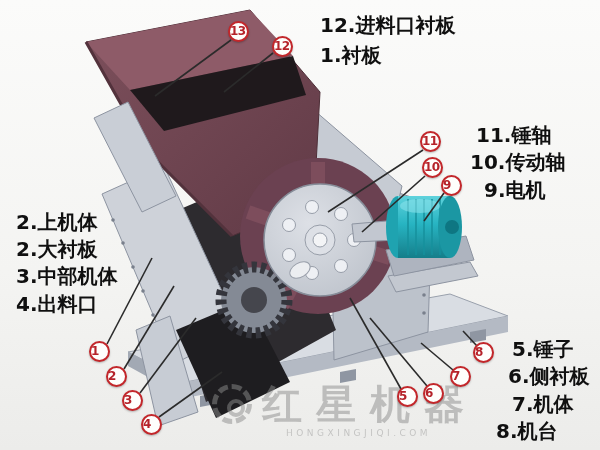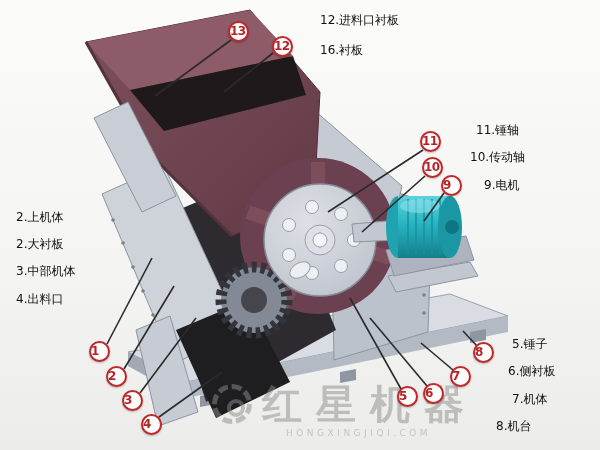--- a/index.html
+++ b/index.html
@@ -10,21 +10,21 @@
   }
   .stage svg.layer { position:absolute; left:0; top:0; width:600px; height:450px; }
   .callout {
     position:absolute; width:21px; height:21px; box-sizing:border-box;
     border-radius:50%; background:#fefefc; border:2px solid #c3272b;
     color:#b5232a; font-weight:bold; font-size:12px; line-height:17px;
     text-align:left; letter-spacing:-0.5px;
     box-shadow:0 1px 2px rgba(0,0,0,0.25);
   }
   .lbl {
-    position:absolute; font-weight:normal; font-size:12px; color:#101010;
+    position:absolute; font-weight:bold; font-size:20px; color:#101010;
     white-space:nowrap;
     text-align:right;
   }
   .watermark {
     position:absolute; left:212px; top:384px; display:flex; align-items:flex-start;
     gap:10px; opacity:0.5; color:#8d8d8d; pointer-events:none;
   }
   .wm-gear {
     width:40px; height:40px; border-radius:50%;
     border:5px dashed #8d8d8d; box-sizing:border-box; position:relative;
@@ -201,21 +201,21 @@
   <div class="callout" style="left:423px;top:383px">6</div>
   <div class="callout" style="left:450px;top:366px">7</div>
   <div class="callout" style="left:473px;top:342px">8</div>
   <div class="callout" style="left:441px;top:175px">9</div>
   <div class="callout" style="left:422px;top:157px">10</div>
   <div class="callout" style="left:420px;top:131px">11</div>
   <div class="callout" style="left:272px;top:36px">12</div>
   <div class="callout" style="left:228px;top:21px">13</div>
 
   <div class="lbl" style="left:320px;top:12px">12.进料口衬板</div>
-  <div class="lbl" style="left:320px;top:42px">16.衬板</div>
+  <div class="lbl" style="left:320px;top:42px">1.衬板</div>
 
   <div class="lbl" style="left:476px;top:122px">11.锤轴</div>
   <div class="lbl" style="left:470px;top:149px">10.传动轴</div>
   <div class="lbl" style="left:484px;top:177px">9.电机</div>
 
   <div class="lbl" style="left:16px;top:209px">2.上机体</div>
   <div class="lbl" style="left:16px;top:236px">2.大衬板</div>
   <div class="lbl" style="left:16px;top:263px">3.中部机体</div>
   <div class="lbl" style="left:16px;top:291px">4.出料口</div>
 

